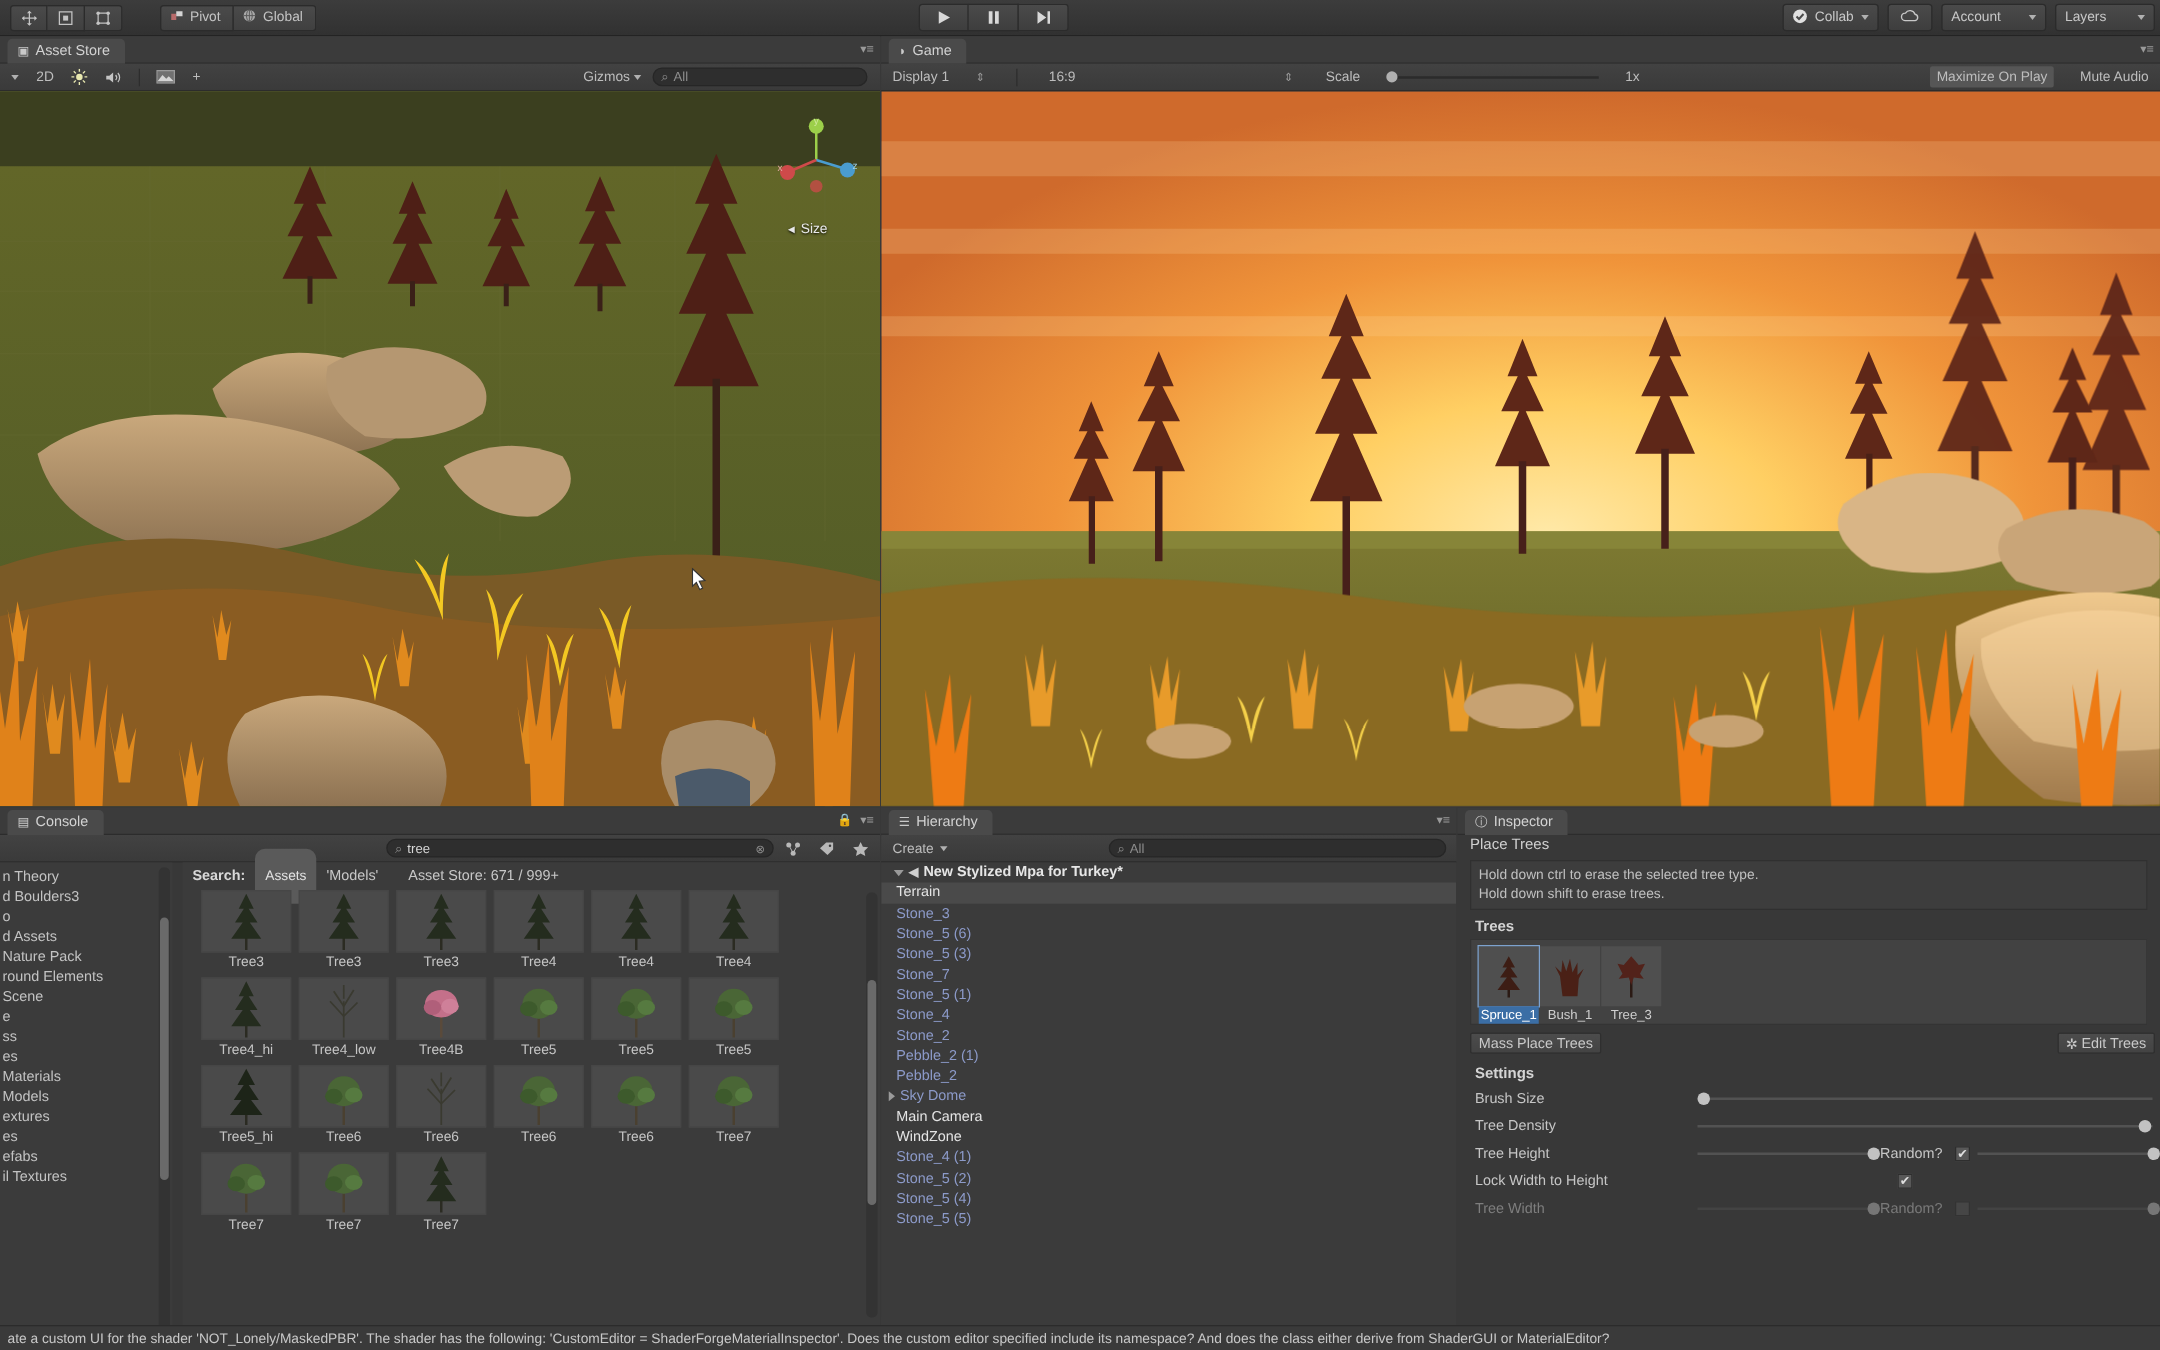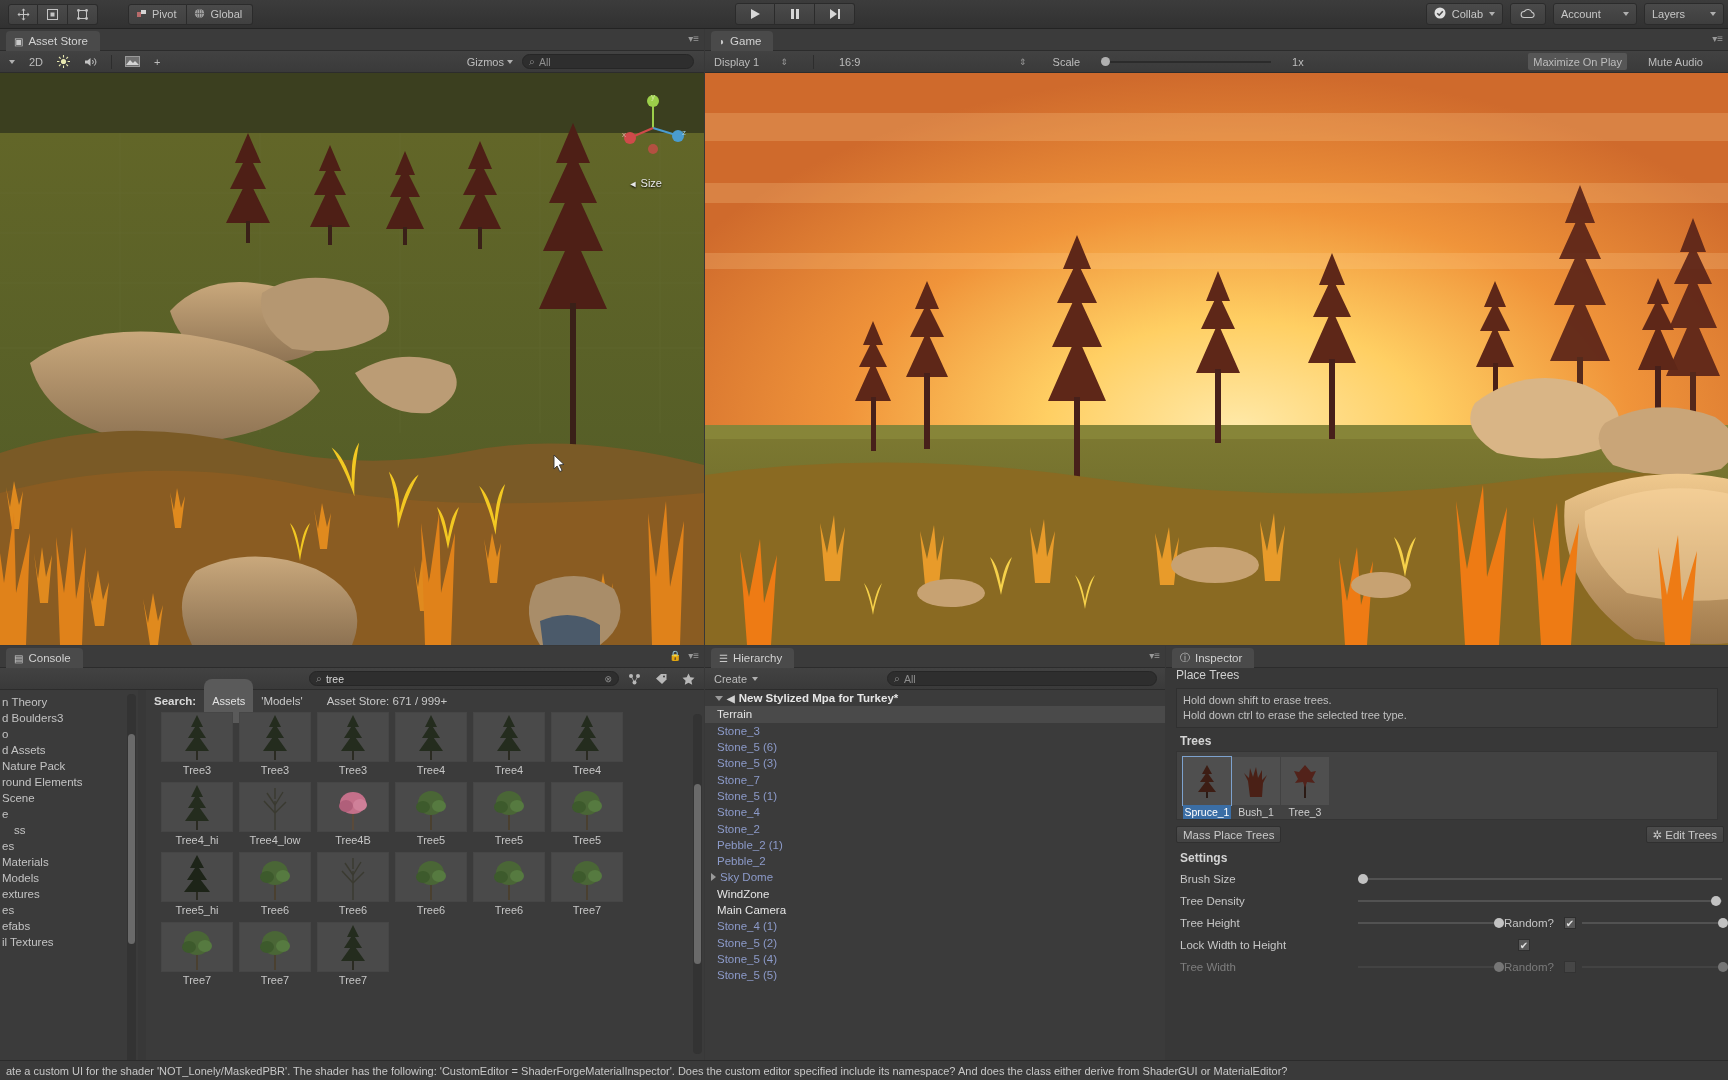--- a/index.html
+++ b/index.html
@@ -468,21 +468,21 @@
     </span>
     <span class="sb-plain">Scale</span>
     <span style="display:flex;align-items:center;width:170px;position:relative;">
       <span class="slider-track">
         <span class="slider-knob" style="left:0px"></span>
       </span>
     </span>
     <span class="sb-plain">1x</span>
     <span style="flex:1"></span>
     <span class="sb-plain" style="background:#565656;border-radius:2px;">Maximize On Play</span>
-    <span class="sb-plain" style="margin-right:16px;">Mute Audio</span>
+    <span class="sb-plain" style="margin-right:0;">Mute Audio</span>
   </div>
 
   <div id="game-canvas">
     <svg width="1023" height="572" viewBox="0 0 1023 572">
       <defs>
         <radialGradient id="sun" cx="0.52" cy="0.62" r="0.62">
           <stop offset="0" stop-color="#ffe9a8"></stop>
           <stop offset="0.3" stop-color="#ffcf63"></stop>
           <stop offset="0.62" stop-color="#f0943a"></stop>
           <stop offset="1" stop-color="#cf6a2c"></stop>
@@ -680,21 +680,21 @@
   <div id="proj-tree">
     <div style="padding-top:4px;">
         <div class="tree-row" style="padding-left: 2px;">n Theory</div>
         <div class="tree-row" style="padding-left: 2px;">d Boulders3</div>
         <div class="tree-row" style="padding-left: 2px;">o</div>
         <div class="tree-row" style="padding-left: 2px;">d Assets</div>
         <div class="tree-row" style="padding-left: 2px;">Nature Pack</div>
         <div class="tree-row" style="padding-left: 2px;">round Elements</div>
         <div class="tree-row" style="padding-left: 2px;">Scene</div>
         <div class="tree-row" style="padding-left: 2px;">e</div>
-        <div class="tree-row" style="padding-left: 14px;">ss</div>
+        <div class="tree-row" style="padding-left: 2px;">ss</div>
         <div class="tree-row" style="padding-left: 2px;">es</div>
         <div class="tree-row" style="padding-left: 2px;">Materials</div>
         <div class="tree-row" style="padding-left: 2px;">Models</div>
         <div class="tree-row" style="padding-left: 2px;">extures</div>
         <div class="tree-row" style="padding-left: 2px;">es</div>
         <div class="tree-row" style="padding-left: 2px;">efabs</div>
         <div class="tree-row" style="padding-left: 2px;">il Textures</div>
       </div>
     <div style="position:absolute;right:2px;top:4px;width:9px;height:380px;background:#333;border-radius:4px;">
       <i style="position:absolute;left:1px;top:40px;width:7px;height:210px;background:#6a6a6a;border-radius:4px;display:block;"></i>
@@ -987,24 +987,24 @@
         <span>Pebble_2 (1)</span>
       </div>
       <div class="h-row">
         <span>Pebble_2</span>
       </div>
       <div class="h-row" style="padding-left: 6px;">
         <span class="tri"></span>
         <span>Sky Dome</span>
       </div>
       <div class="h-row" style="color: rgb(228, 228, 228);">
+        <span>Main Camera</span>
+      </div>
+      <div class="h-row" style="color: rgb(228, 228, 228);">
         <span>WindZone</span>
-      </div>
-      <div class="h-row" style="color: rgb(228, 228, 228);">
-        <span>Main Camera</span>
       </div>
       <div class="h-row">
         <span>Stone_4 (1)</span>
       </div>
       <div class="h-row">
         <span>Stone_5 (2)</span>
       </div>
       <div class="h-row">
         <span>Stone_5 (4)</span>
       </div>
@@ -1016,22 +1016,22 @@
 
 <div id="inspector" class="panel">
   <div class="tabbar">
     <div class="tab">
       <span class="ic">ⓘ</span>
       <span>Inspector</span>
     </div>
   </div>
   <div class="insp-sub">Place Trees</div>
   <div class="insp-help">
+    <div>Hold down ctrl to erase the selected tree type.</div>
     <div>Hold down shift to erase trees.</div>
-    <div>Hold down ctrl to erase the selected tree type.</div>
   </div>
   <div class="sec-hdr">Trees</div>
   <div class="tree-pick">
       <div class="tp-item active">
         <div class="tp-img">
           <svg width="30" height="36" viewBox="0 0 30 36">
             <rect x="14" y="24" width="2" height="11" fill="#2b1a14"></rect>
             <path d="M15 2 L20 11 L10 11Z M15 9 L22 19 L8 19Z M15 17 L24 29 L6 29Z" fill="#3d1d14"></path>
           </svg>
         </div>

